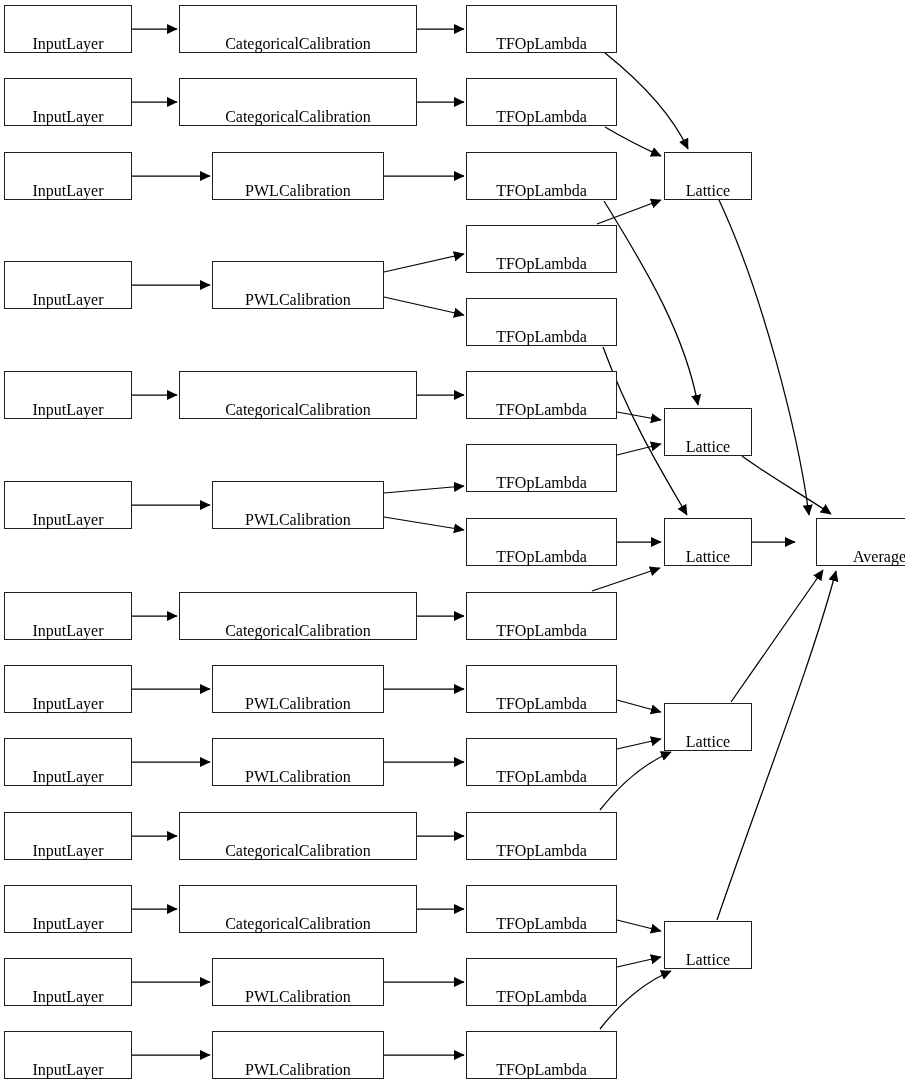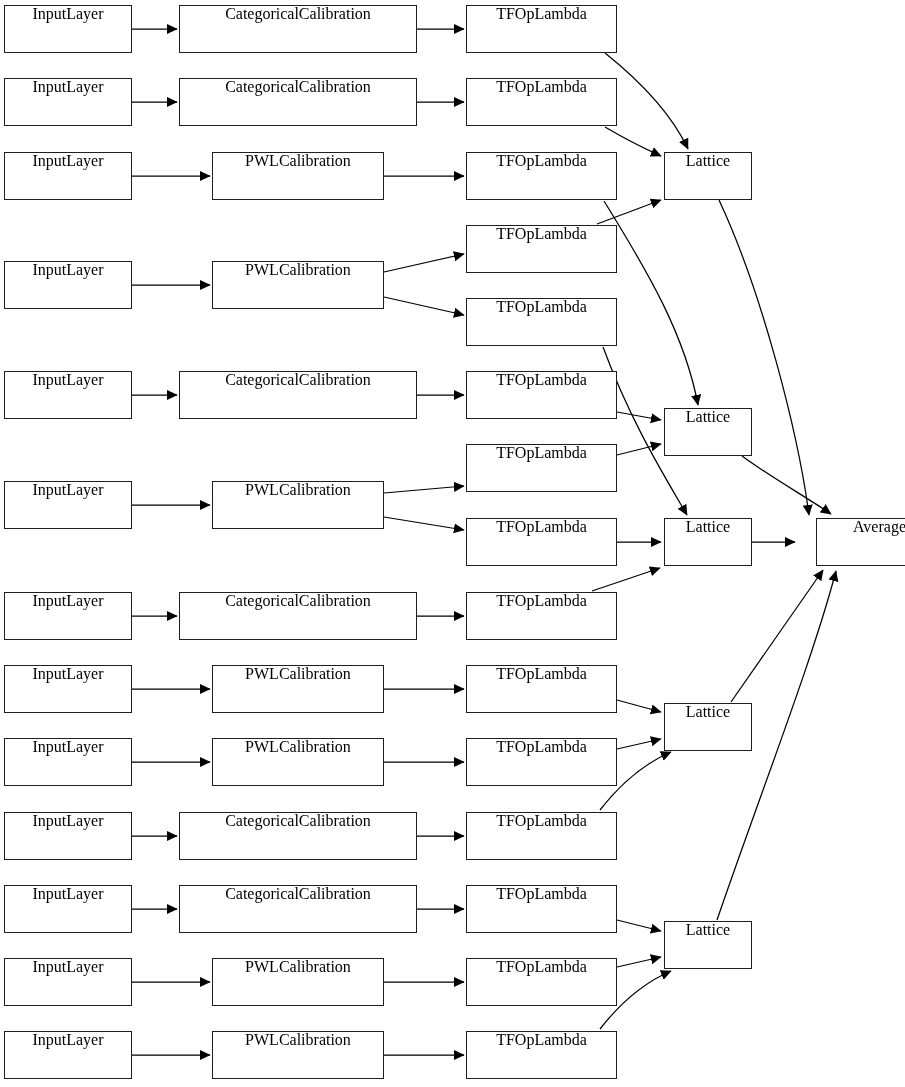--- a/index.html
+++ b/index.html
@@ -15,21 +15,21 @@
     position: absolute;
     left: 0; top: 0;
     width: 905px; height: 1087px;
   }
   .node {
     position: absolute;
     box-sizing: border-box;
     border: 1.3px solid #1f1f1f;
     background: #ffffff;
     display: flex;
-    align-items: flex-start;
+    align-items: flex-end;
     justify-content: center;
     font-size: 16px;
     line-height: 1;
     color: #000000;
     white-space: nowrap;
   }
   .edge {
     fill: none;
     stroke: #000000;
     stroke-width: 1.25;

